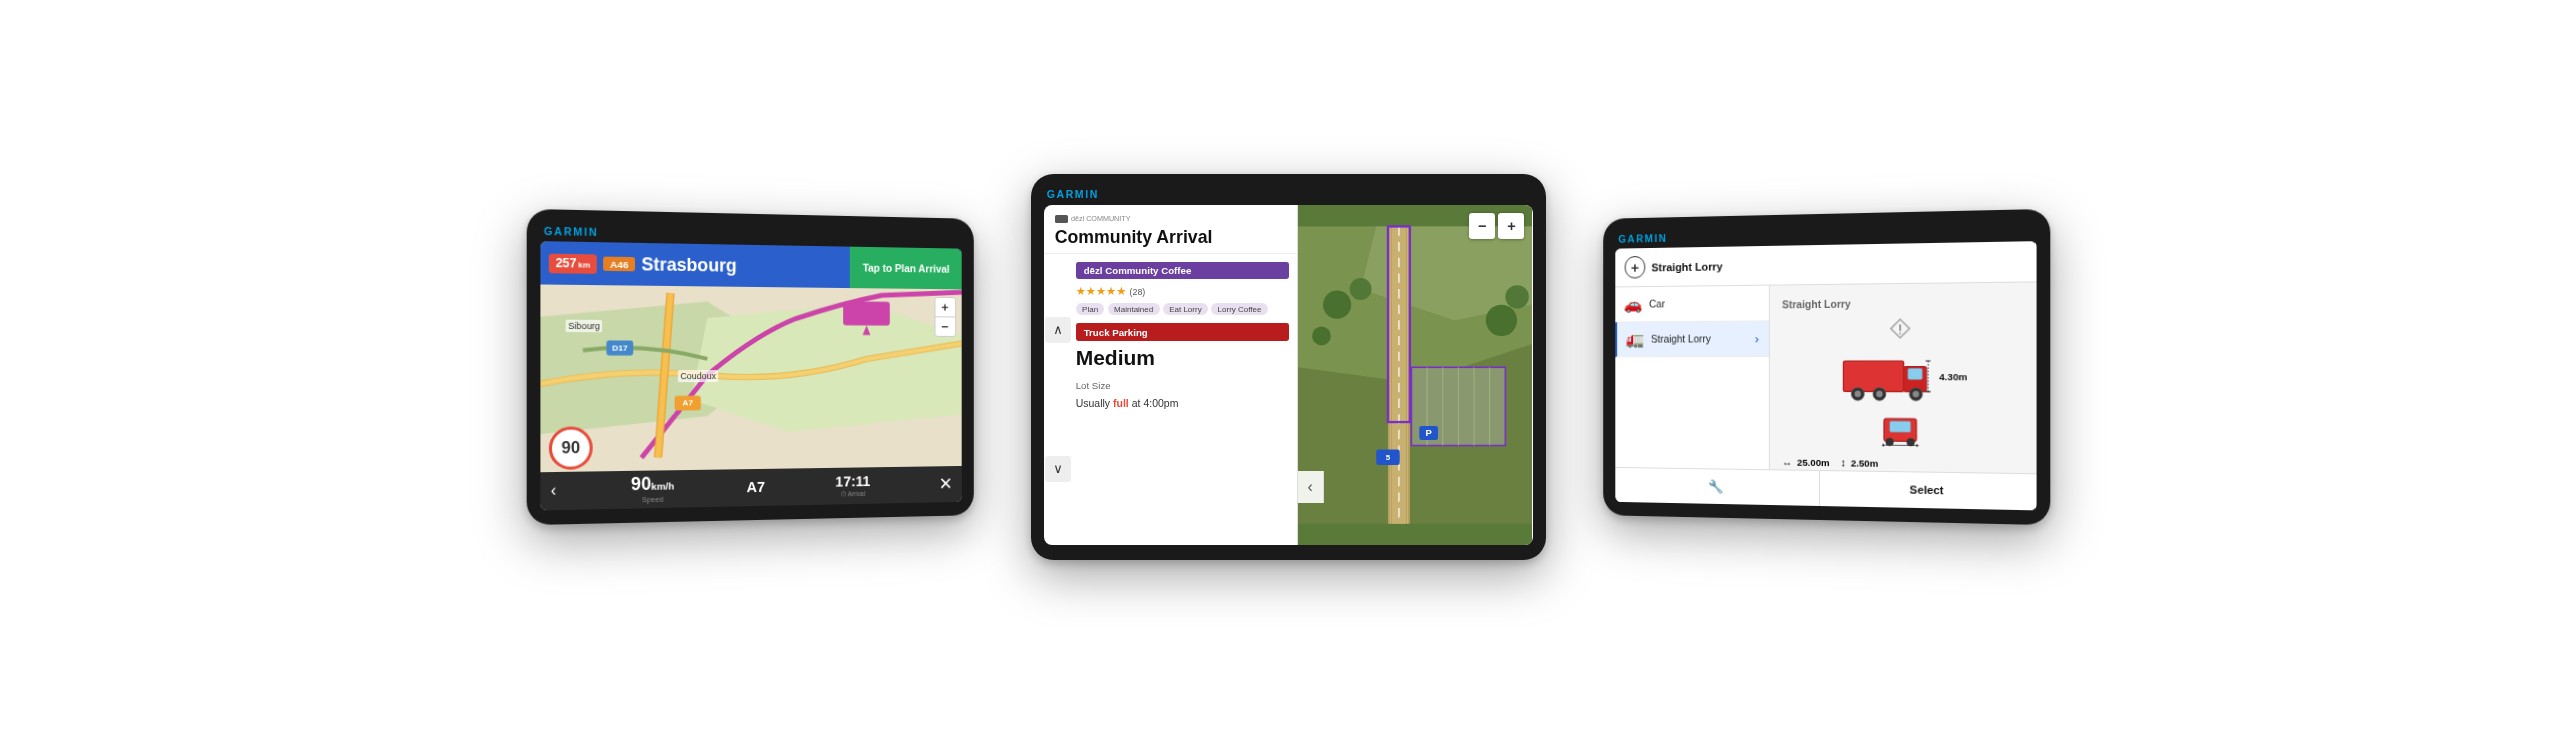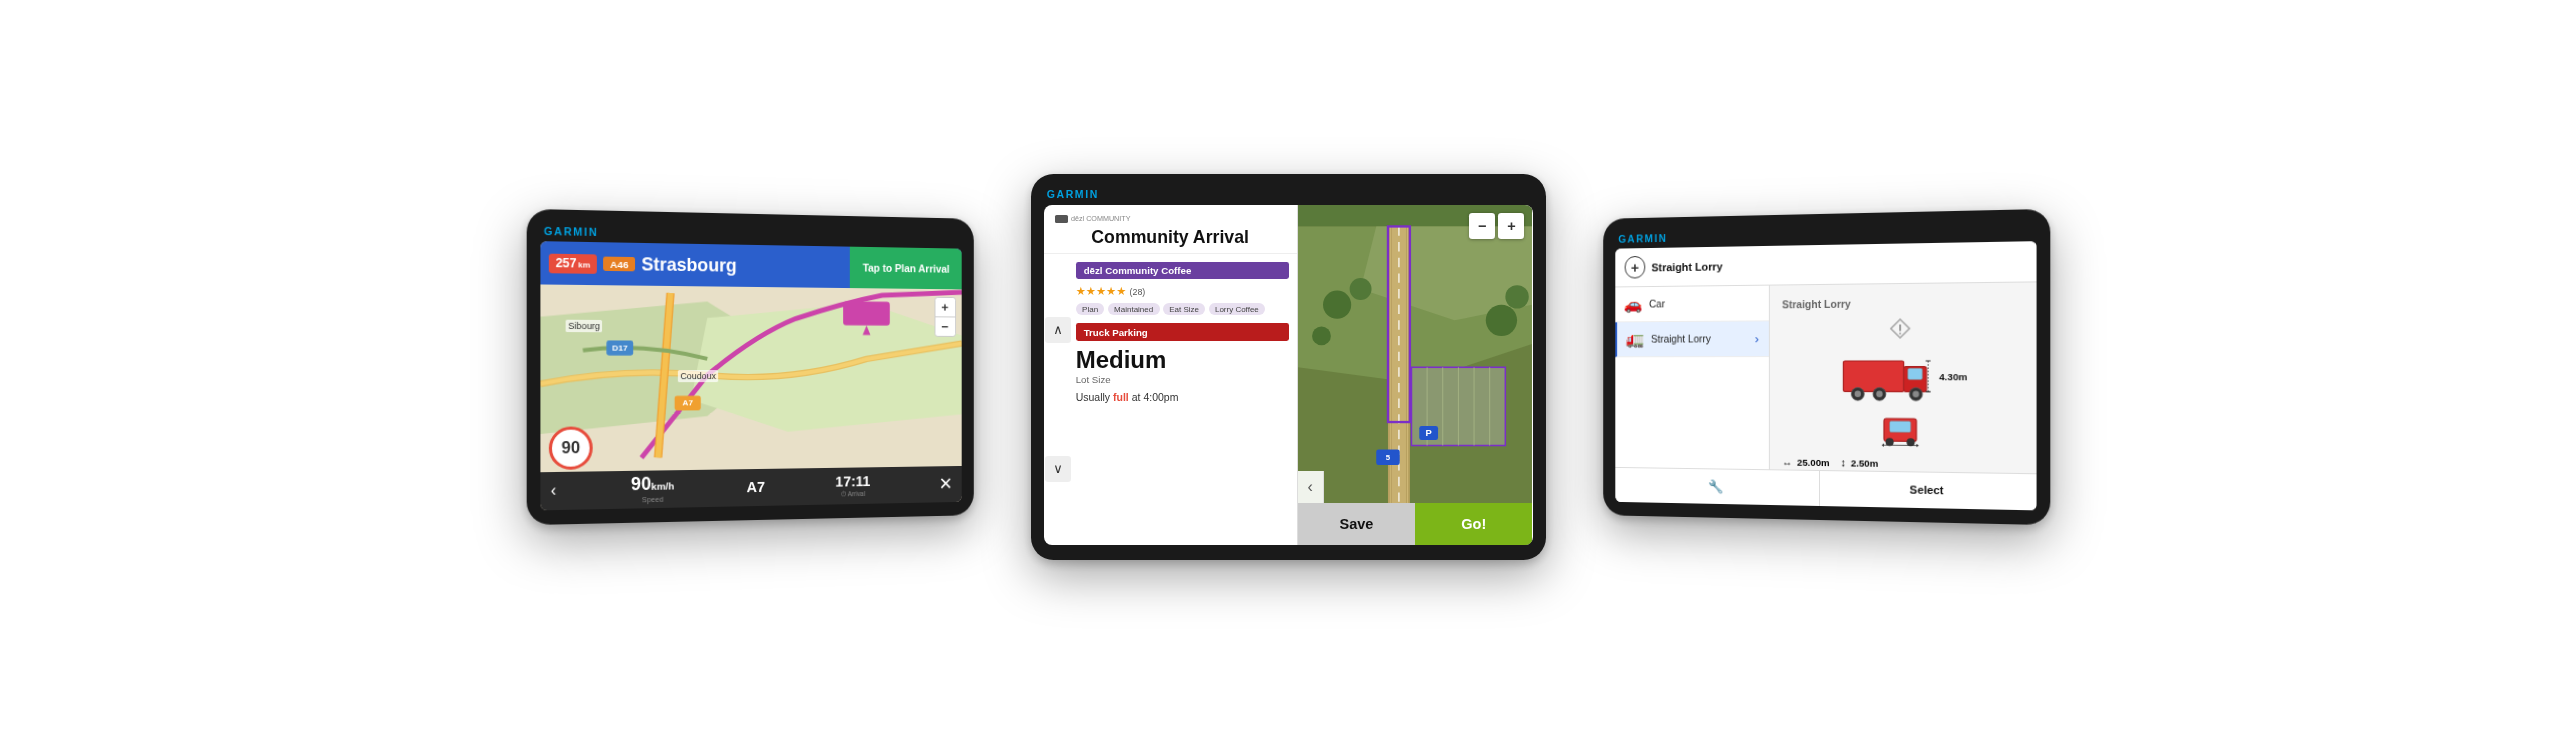--- a/index.html
+++ b/index.html
@@ -205,21 +205,20 @@
     .parking-left {
       width: 52%;
       height: 100%;
       display: flex;
       flex-direction: column;
       border-right: 0.8px solid #ddd;
     }
     .parking-header {
       padding: 9.7px 11.3px 4.8px;
       border-bottom: 0.8px solid #eee;
-      text-align: center;
     }
     .dezl-tag {
       display: flex; align-items: center; gap: 3.2px;
       font-size: 7.2px; color: #888; margin-bottom: 3.2px;
     }
     .dezl-icon {
       width: 13px; height: 8px;
       background: #555;
       border-radius: 1.6px;
       display: flex; align-items: center; justify-content: center;
@@ -257,22 +256,22 @@
     .section-header2 {
       background: #b91c1c;
       color: white;
       font-size: 9.7px;
       font-weight: bold;
       padding: 3.2px 8px;
       border-radius: 2.4px;
       margin-bottom: 4.8px;
     }
     .lot-size-label {
-      font-size: 24px; font-weight: bold; color: #111;
-      margin-bottom: 0;
+      font-size: 21px; font-weight: bold; color: #111;
+      margin-bottom: 10px;
     }
     .lot-size-sub {
       font-size: 9.7px; color: #666; margin-bottom: 6.4px;
     }
     .usually-full {
       font-size: 10.5px; color: #333;
     }
     .usually-full strong { color: #e74c3c; font-weight: bold; text-align: center; }
 
     .parking-right {
@@ -553,21 +552,21 @@
             <div class="parking-content-area">
 
               <div class="section-header">dēzl Community Coffee</div>
               <div class="stars-row">
                 <span class="stars">★★★★★</span>
                 <span class="review-count">(28)</span>
               </div>
               <div class="tags-row">
                 <span class="tag">Plan</span>
                 <span class="tag">Maintained</span>
-                <span class="tag">Eat Size</span>
+                <span class="tag">Eat Lorry</span>
                 <span class="tag">Lorry Coffee</span>
               </div>
 
               <div class="section-header2">Truck Parking</div>
               <div class="lot-size-label">Medium</div>
               <div class="lot-size-sub">Lot Size</div>
               <div class="usually-full">
                 <span>Usually </span><strong>full</strong><span> at 4:00pm</span>
               </div>
             </div>
@@ -620,24 +619,20 @@
               <div class="aerial-zoom-btn">−</div>
               <div class="aerial-zoom-btn">+</div>
             </div>
 
             
             <div class="back-arrow-area" style="position:absolute;bottom:42px;left:0;height:32px;background:rgba(255,255,255,0.9);width:26px;">
               <div class="back-btn">‹</div>
             </div>
 
             
-            <div class="parking-action-row">
-              <div class="btn-save">Save</div>
-              <div class="btn-go">Go!</div>
-            </div>
           </div>
         </div>
       </div>
     </div>
   </div>
 
   <div class="device right">
     <div class="device-brand">GARMIN</div>
     <div class="screen">
       <div class="vehicle-screen">

